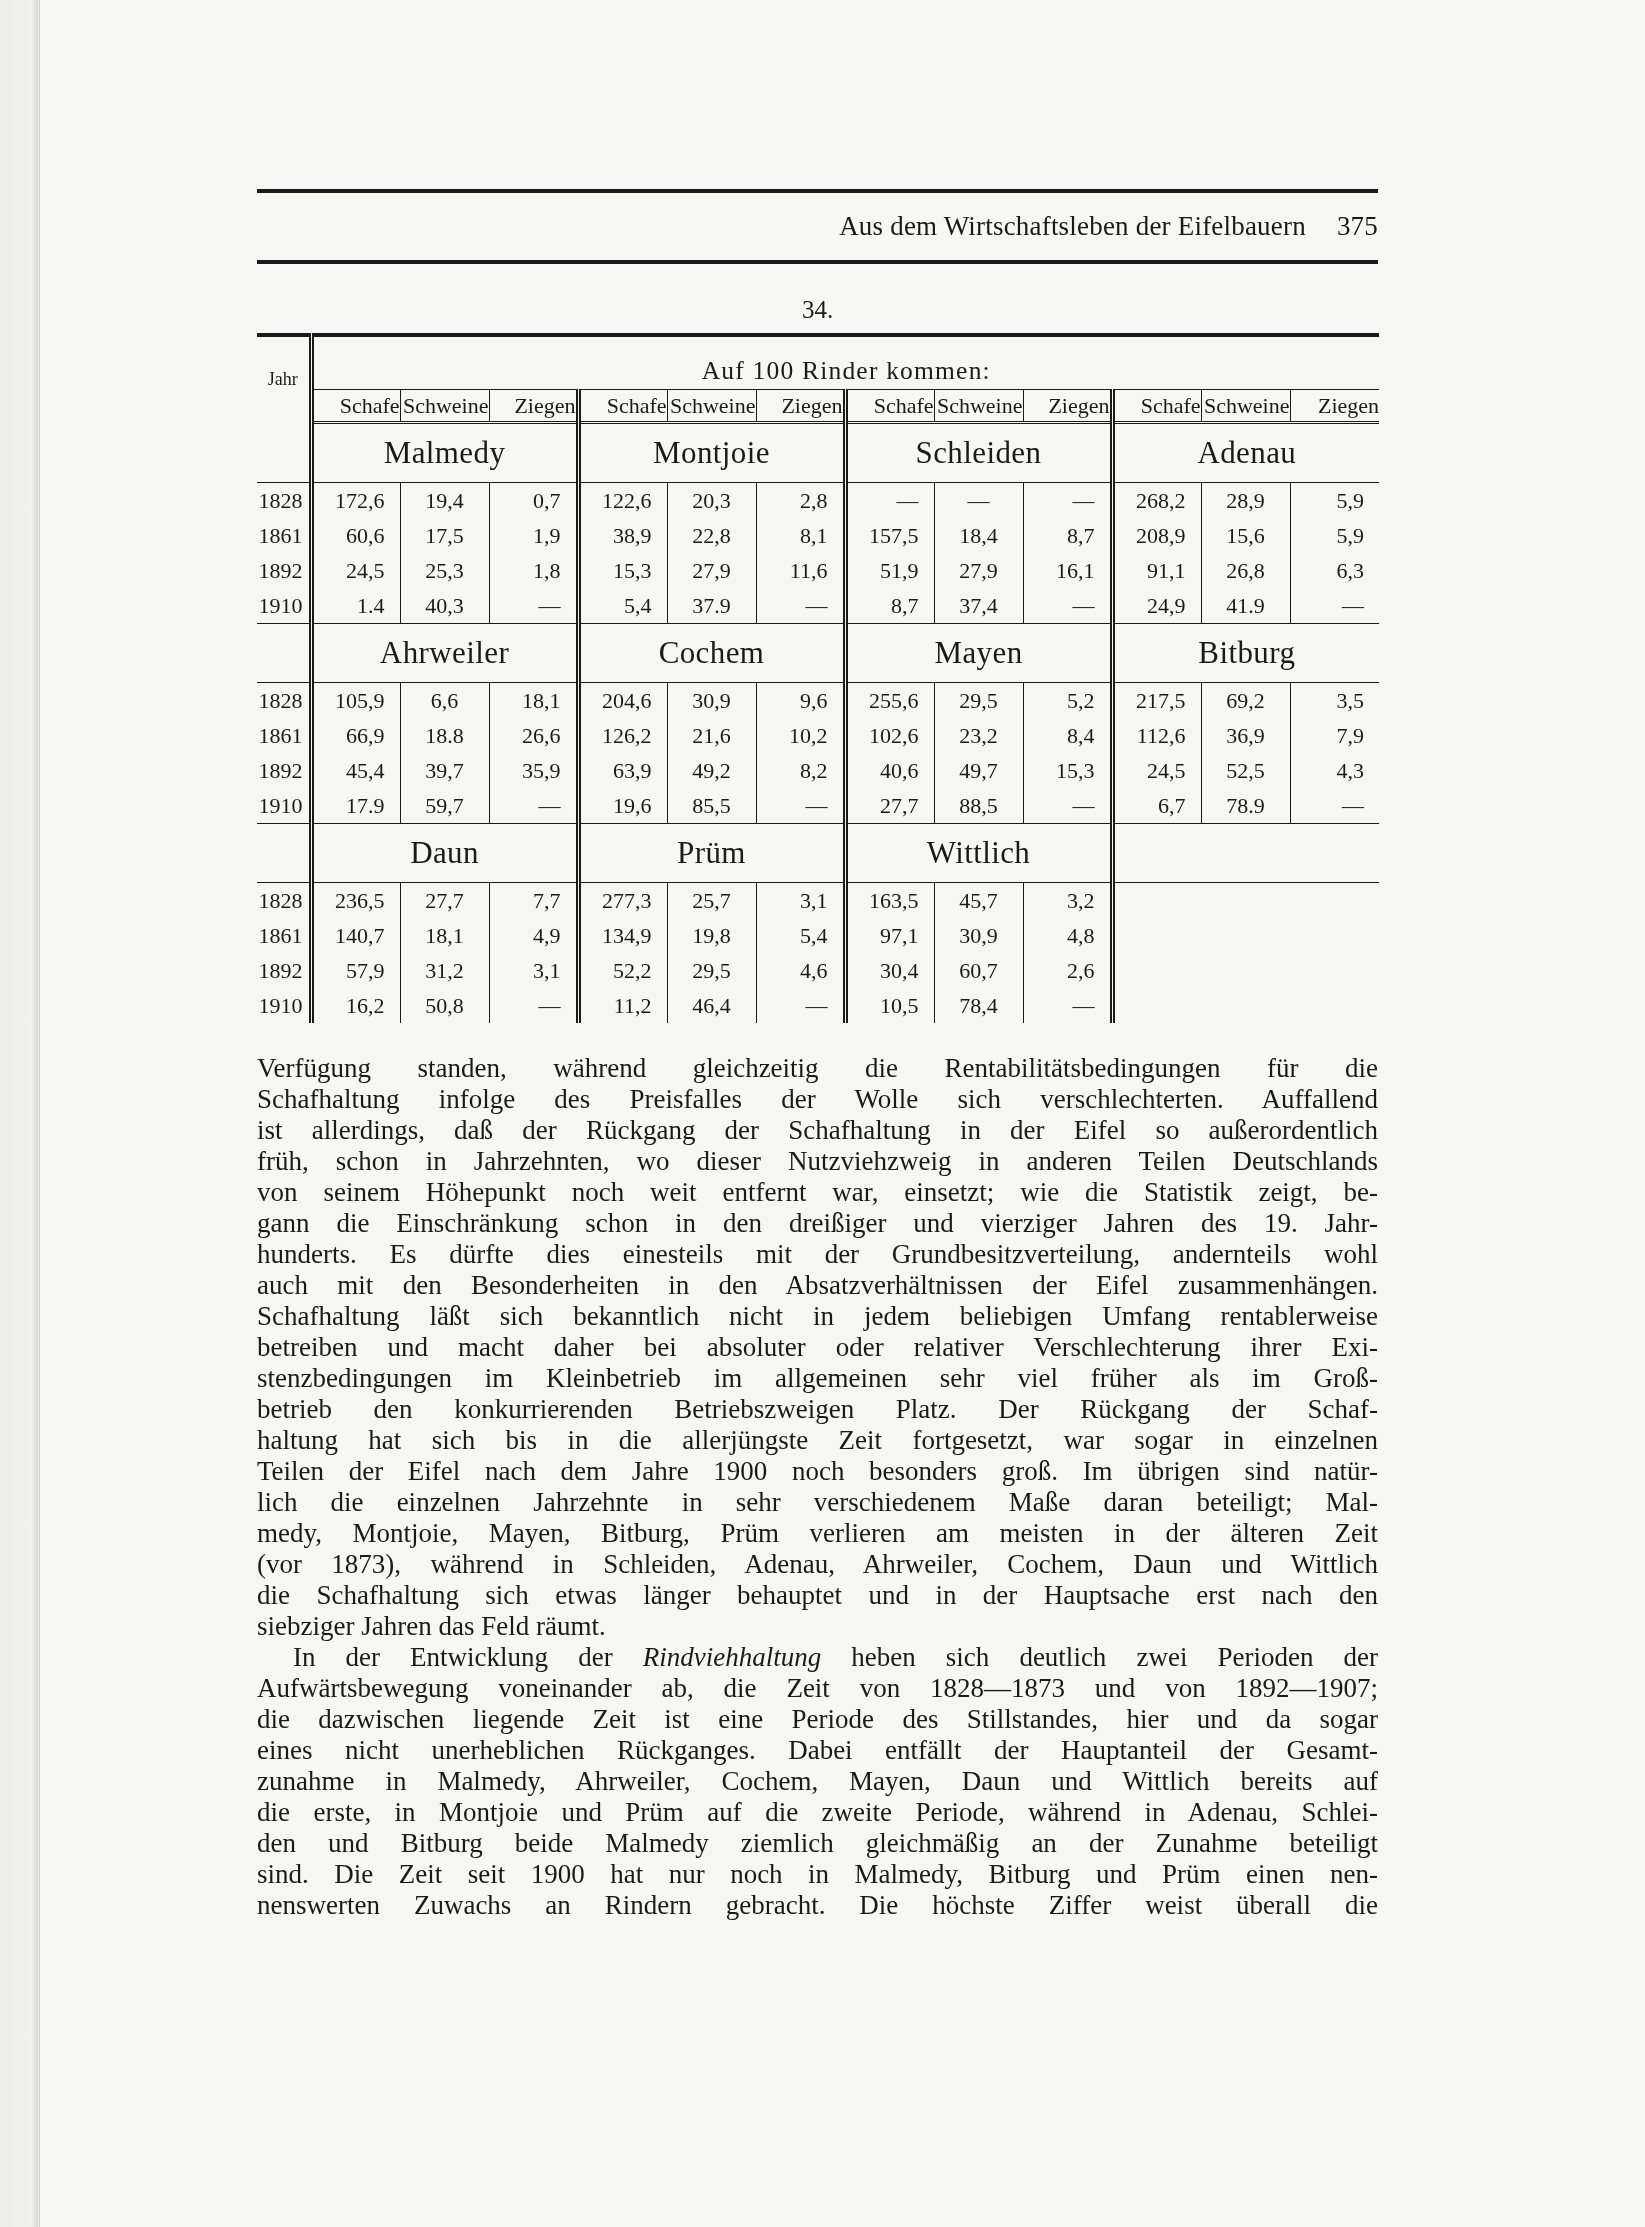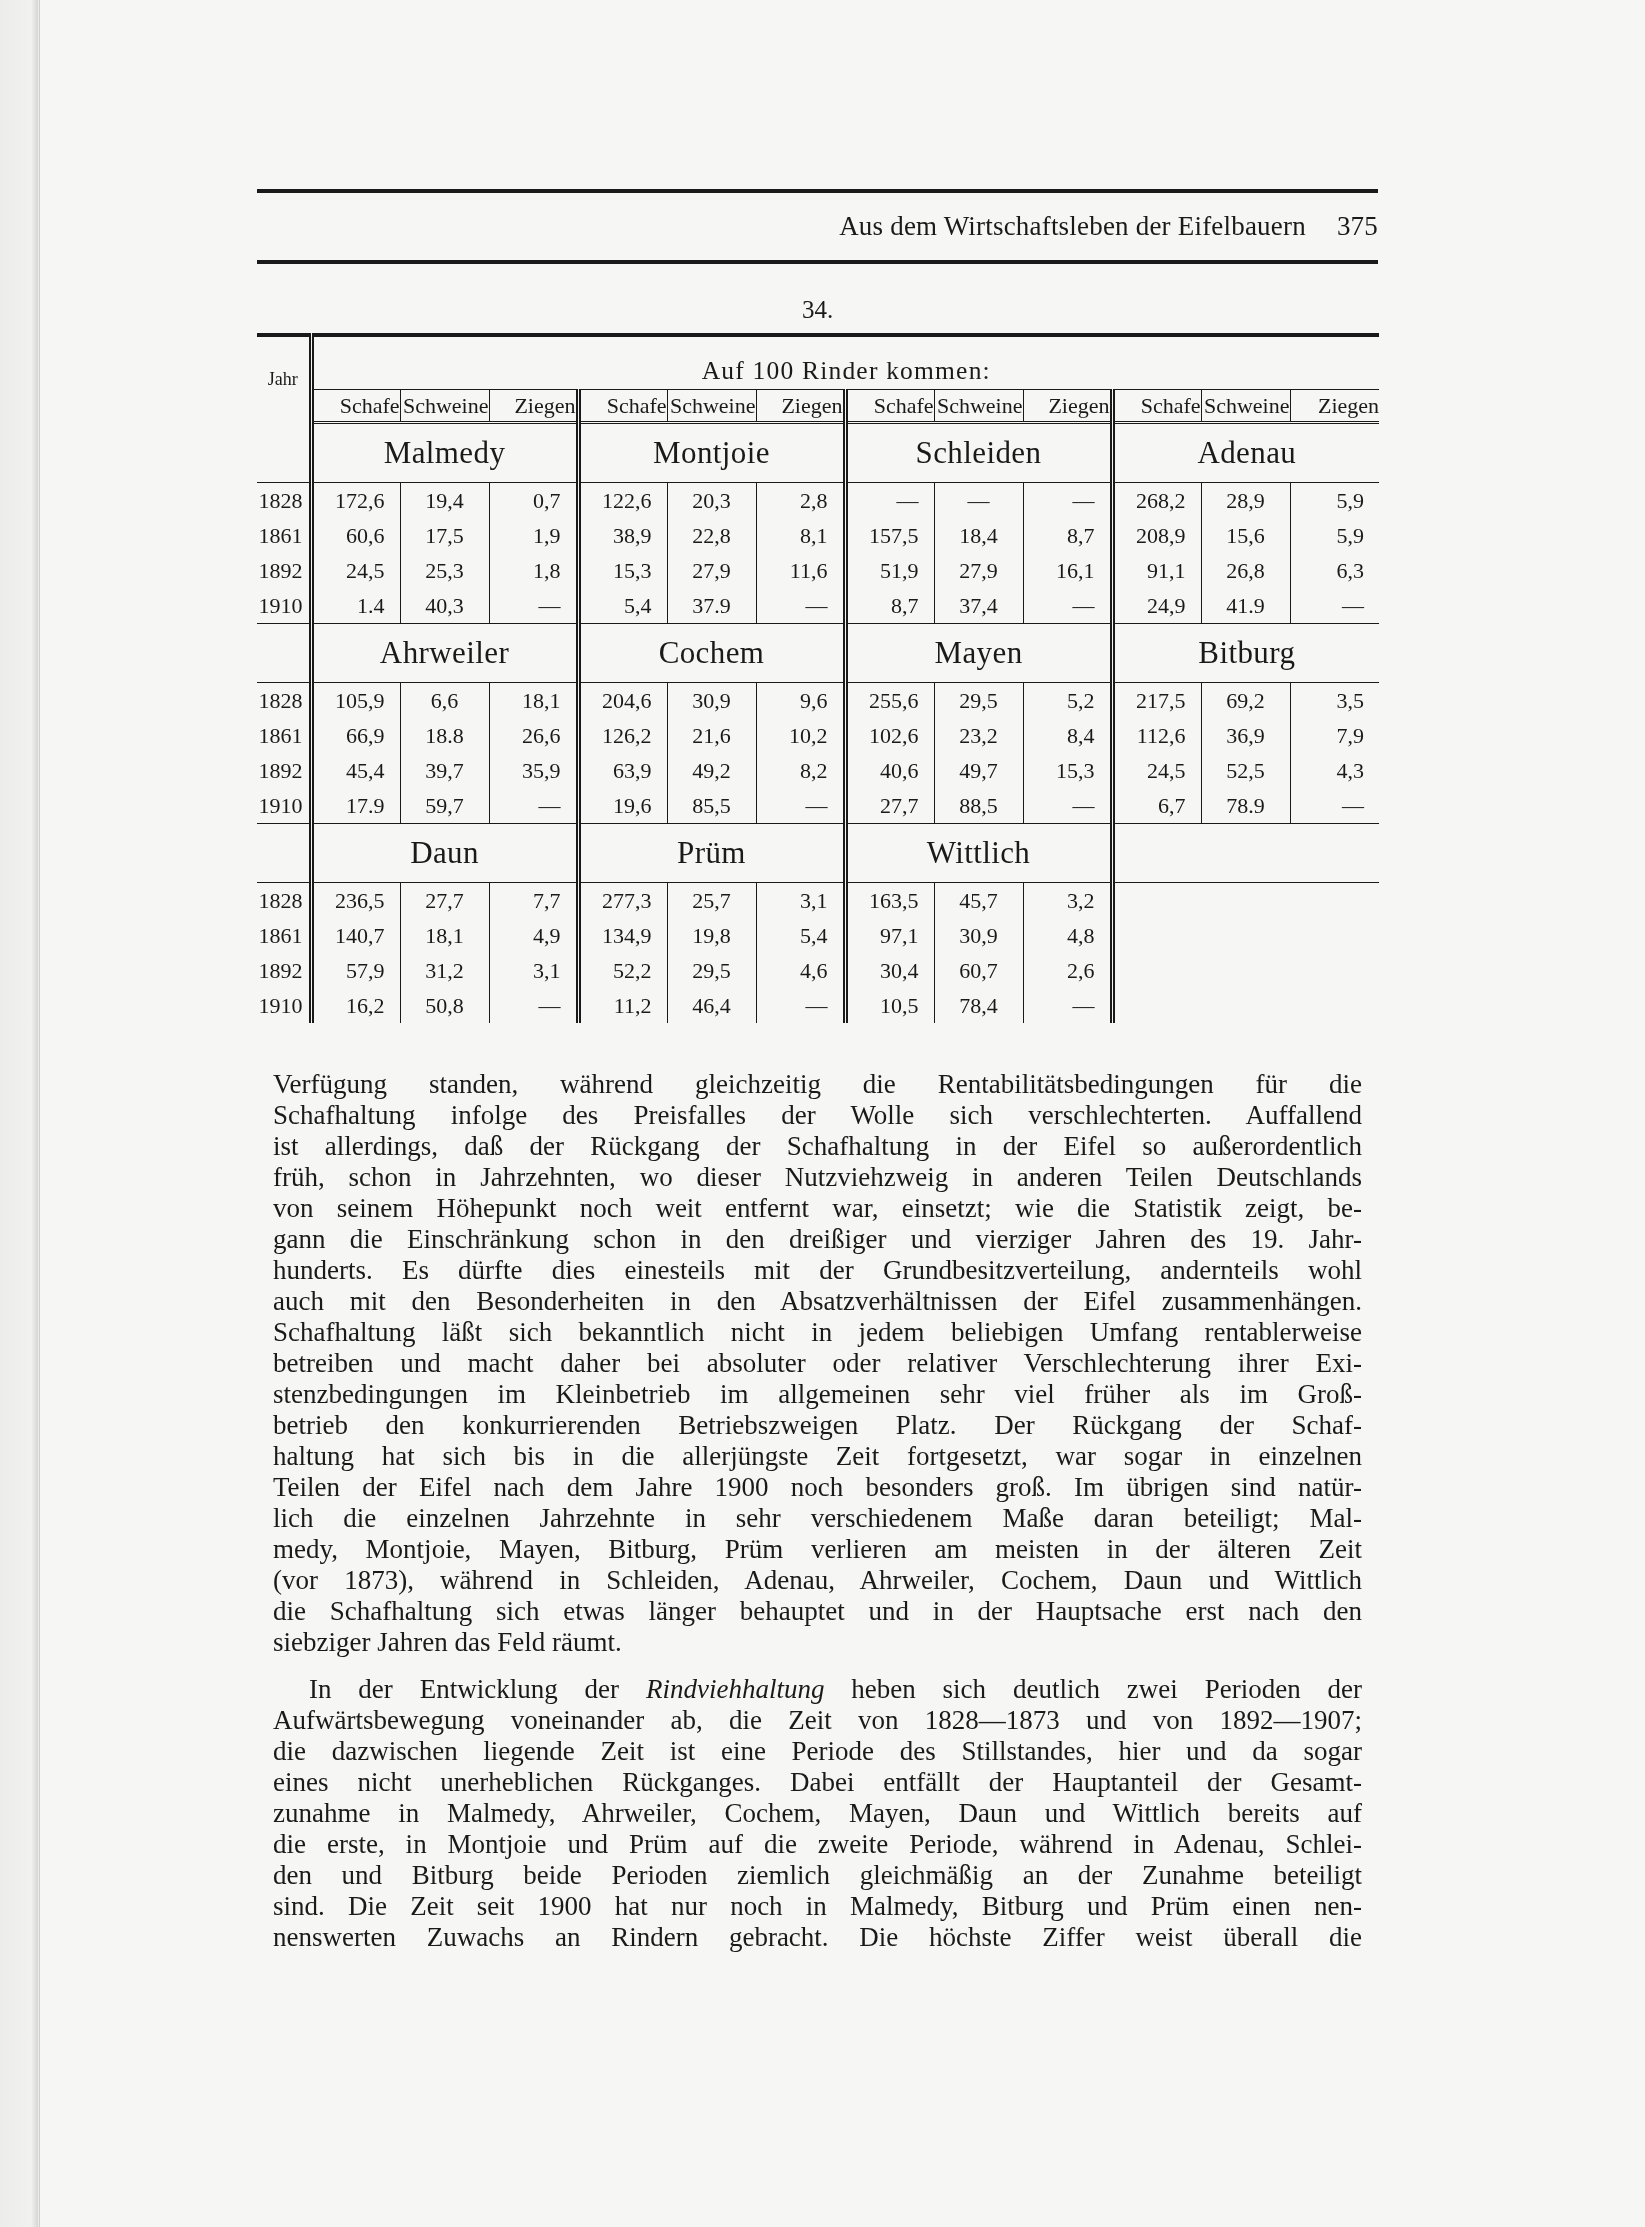--- a/index.html
+++ b/index.html
@@ -51,21 +51,21 @@
   .district-row td { height: 58px; text-align: center; font-size: 31px; vertical-align: middle; border-bottom: 1.6px solid #1a1a1a; letter-spacing: 0.4px; }
   .data-row td { height: 35px; text-align: right; padding-right: 15px; font-size: 22px; }
   .data-row td.yr { text-align: left; padding-right: 0; padding-left: 1.6px; font-size: 22px; }
   .data-row td.mid { text-align: center; padding-right: 0; }
   .group-end td { border-bottom: 1.6px solid #1a1a1a; }
 
   .body-text {
     position: absolute; top: 1053px; left: 0; width: 1121px;
     font-size: 27px; line-height: 31px; text-align: justify;
   }
-  .body-text p { margin: 16px; }
+  .body-text p { margin: 0; }
   .body-text .line { display: block; text-align: justify; text-align-last: justify; white-space: nowrap; }
   .body-text .line.last { text-align-last: left; }
   .body-text .indent { padding-left: 36px; }
   .body-text em { font-style: italic; }
 </style>
 </head>
 <body>
 
 <div class="gutter"></div>
 
@@ -345,19 +345,19 @@
         <span class="line">die Schafhaltung sich etwas länger behauptet und in der Hauptsache erst nach den</span>
         <span class="line last">siebziger Jahren das Feld räumt.</span>
       </p>
       <p>
         <span class="line indent"><span>In der Entwicklung der </span><em>Rindviehhaltung</em><span> heben sich deutlich zwei Perioden der</span></span>
         <span class="line">Aufwärtsbewegung voneinander ab, die Zeit von 1828—1873 und von 1892—1907;</span>
         <span class="line">die dazwischen liegende Zeit ist eine Periode des Stillstandes, hier und da sogar</span>
         <span class="line">eines nicht unerheblichen Rückganges. Dabei entfällt der Hauptanteil der Gesamt-</span>
         <span class="line">zunahme in Malmedy, Ahrweiler, Cochem, Mayen, Daun und Wittlich bereits auf</span>
         <span class="line">die erste, in Montjoie und Prüm auf die zweite Periode, während in Adenau, Schlei-</span>
-        <span class="line">den und Bitburg beide Perioden ziemlich gleichmäßig an der Zunahme beteiligt</span>
+        <span class="line">den und Bitburg beide Malmedy ziemlich gleichmäßig an der Zunahme beteiligt</span>
         <span class="line">sind. Die Zeit seit 1900 hat nur noch in Malmedy, Bitburg und Prüm einen nen-</span>
         <span class="line">nenswerten Zuwachs an Rindern gebracht. Die höchste Ziffer weist überall die</span>
       </p>
     </div>
 </div>
 
 
 </body></html>

